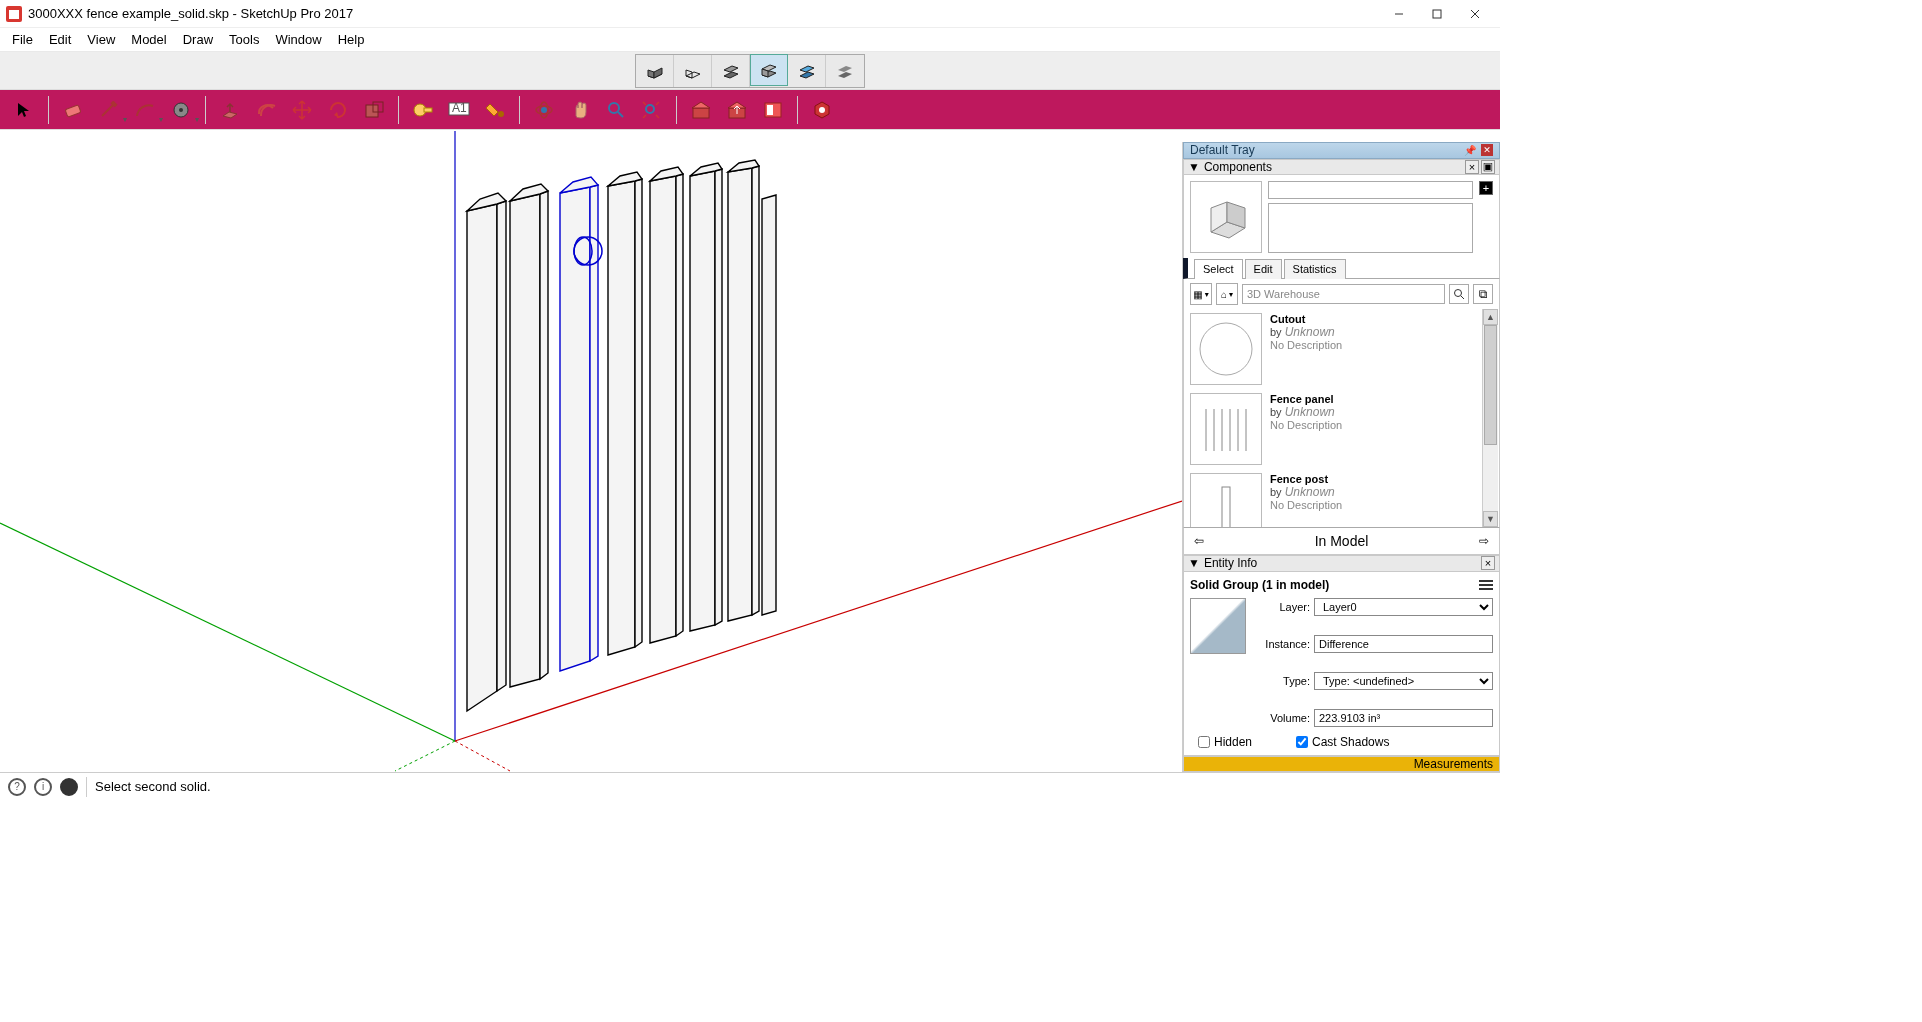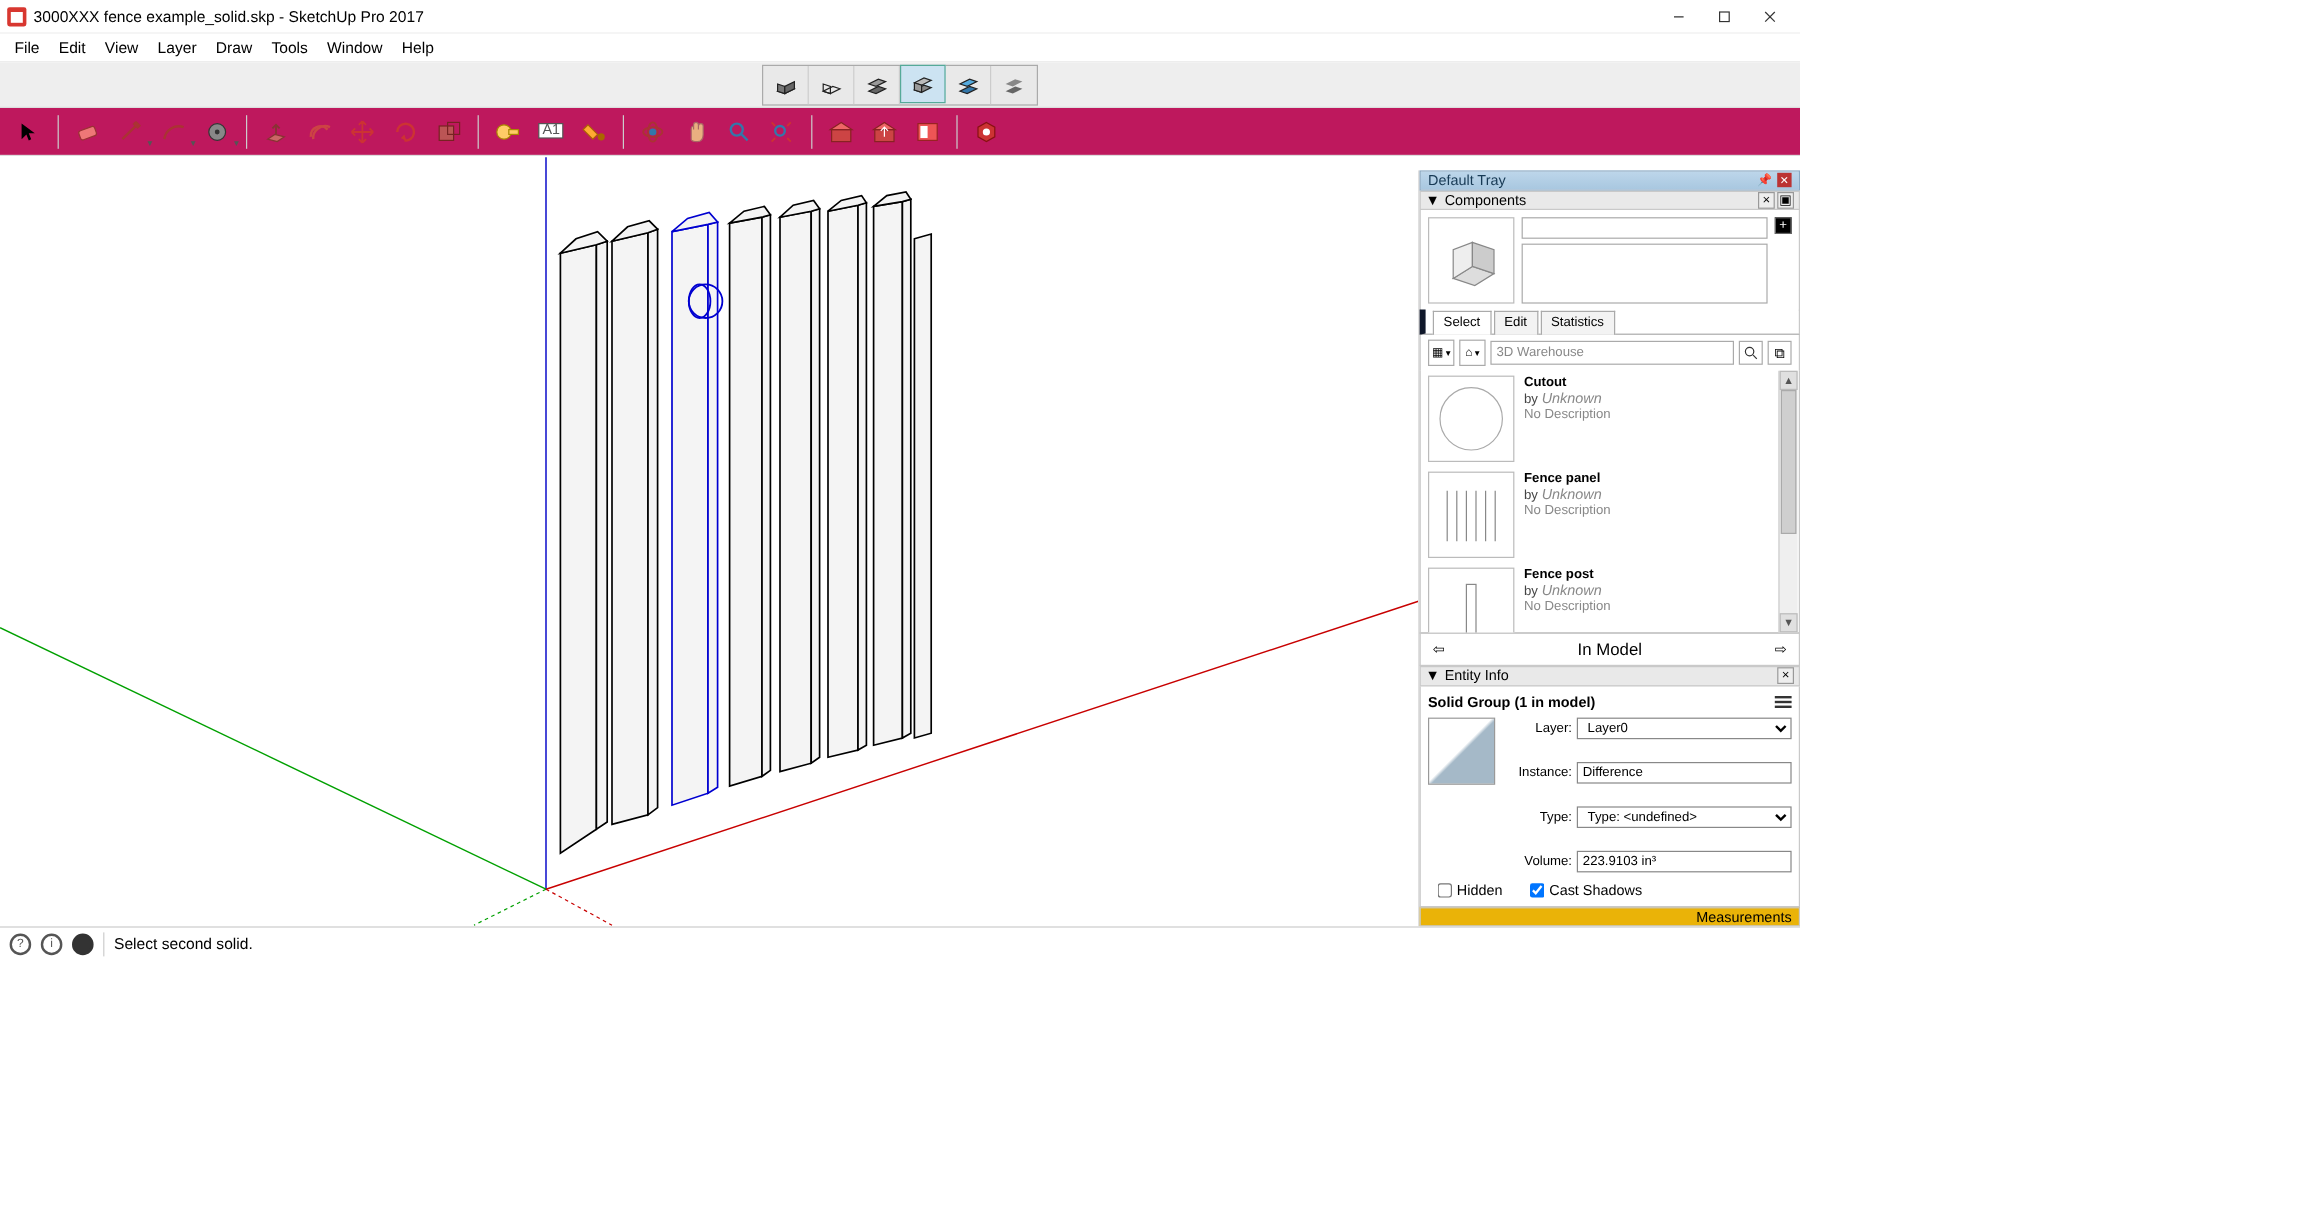--- a/index.html
+++ b/index.html
@@ -86,21 +86,21 @@
 .ei-title-row{ display:flex; align-items:center; }
 .ei-title { font-weight: bold; font-size: 12px; flex:1;}
 .ei-menu-btn{ width:14px; height:14px; display:flex; flex-direction:column; justify-content:center; gap:2px;}
 .ei-menu-btn span{ height:2px; background:#333;}
 .ei-grid { display: flex; gap: 8px; margin-top: 6px; align-items: flex-start;}
 .ei-swatch { width: 56px; height: 56px; border: 1px solid #999; background: linear-gradient(135deg, #fff 0%, #fff 48%, #a5b9c8 52%, #a5b9c8 100%); }
 .ei-fields { flex: 1; display: flex; flex-direction: column; gap: 19px; }
 .ei-row { display: flex; align-items: center; gap: 4px; }
 .ei-row label { width: 56px; text-align: right; font-size: 11px; }
 .ei-row select, .ei-row input { flex: 1; height: 18px; border: 1px solid #888; font-size: 11px; padding: 0 4px; background: #fff;}
-.ei-checks { display:flex; gap:23px; margin-top:8px; padding-left: 8px;}
+.ei-checks { display:flex; gap:44px; margin-top:8px; padding-left: 8px;}
 .ei-check { display:flex; align-items:center; gap:4px; font-size:11px;}
 .ei-check input{ width:12px; height:12px; }
 
 .meas-head { height: 22px; background: #eab308; border: 1px solid #c9c9c9; display: flex; align-items: center; justify-content: flex-end; padding: 0 6px; font-size: 12px; }
 
 
 .statusbar { position: absolute; left: 0; right: 0; bottom: 0; height: 28px; border-top: 1px solid #ccc; display: flex; align-items: center; padding: 0 8px; gap: 8px; background: #fff; }
 .statusbar .sicon { width: 18px; height: 18px; border: 2px solid #555; border-radius: 50%; display: flex; align-items: center; justify-content: center; font-size: 10px; color: #555; }
 .statusbar .sicon.filled { background: #333; border-color: #333; }
 .statusbar .ssep{ width:1px; height:20px; background:#ccc;}
@@ -127,21 +127,21 @@
         <line x1="1" y1="1" x2="9" y2="9" stroke-width="1"></line>
         <line x1="9" y1="1" x2="1" y2="9" stroke-width="1"></line>
       </svg>
     </div>
 </div>
 
 <div class="menubar">
   <div class="menu-item">File</div>
   <div class="menu-item">Edit</div>
   <div class="menu-item">View</div>
-  <div class="menu-item">Layer</div>
+  <div class="menu-item">Model</div>
   <div class="menu-item">Draw</div>
   <div class="menu-item">Tools</div>
   <div class="menu-item">Window</div>
   <div class="menu-item">Help</div>
 </div>
 
 <div class="upper-toolbar-row">
   <div class="upper-toolbar-group">
     <div class="tbtn">
         <svg width="22" height="18">

